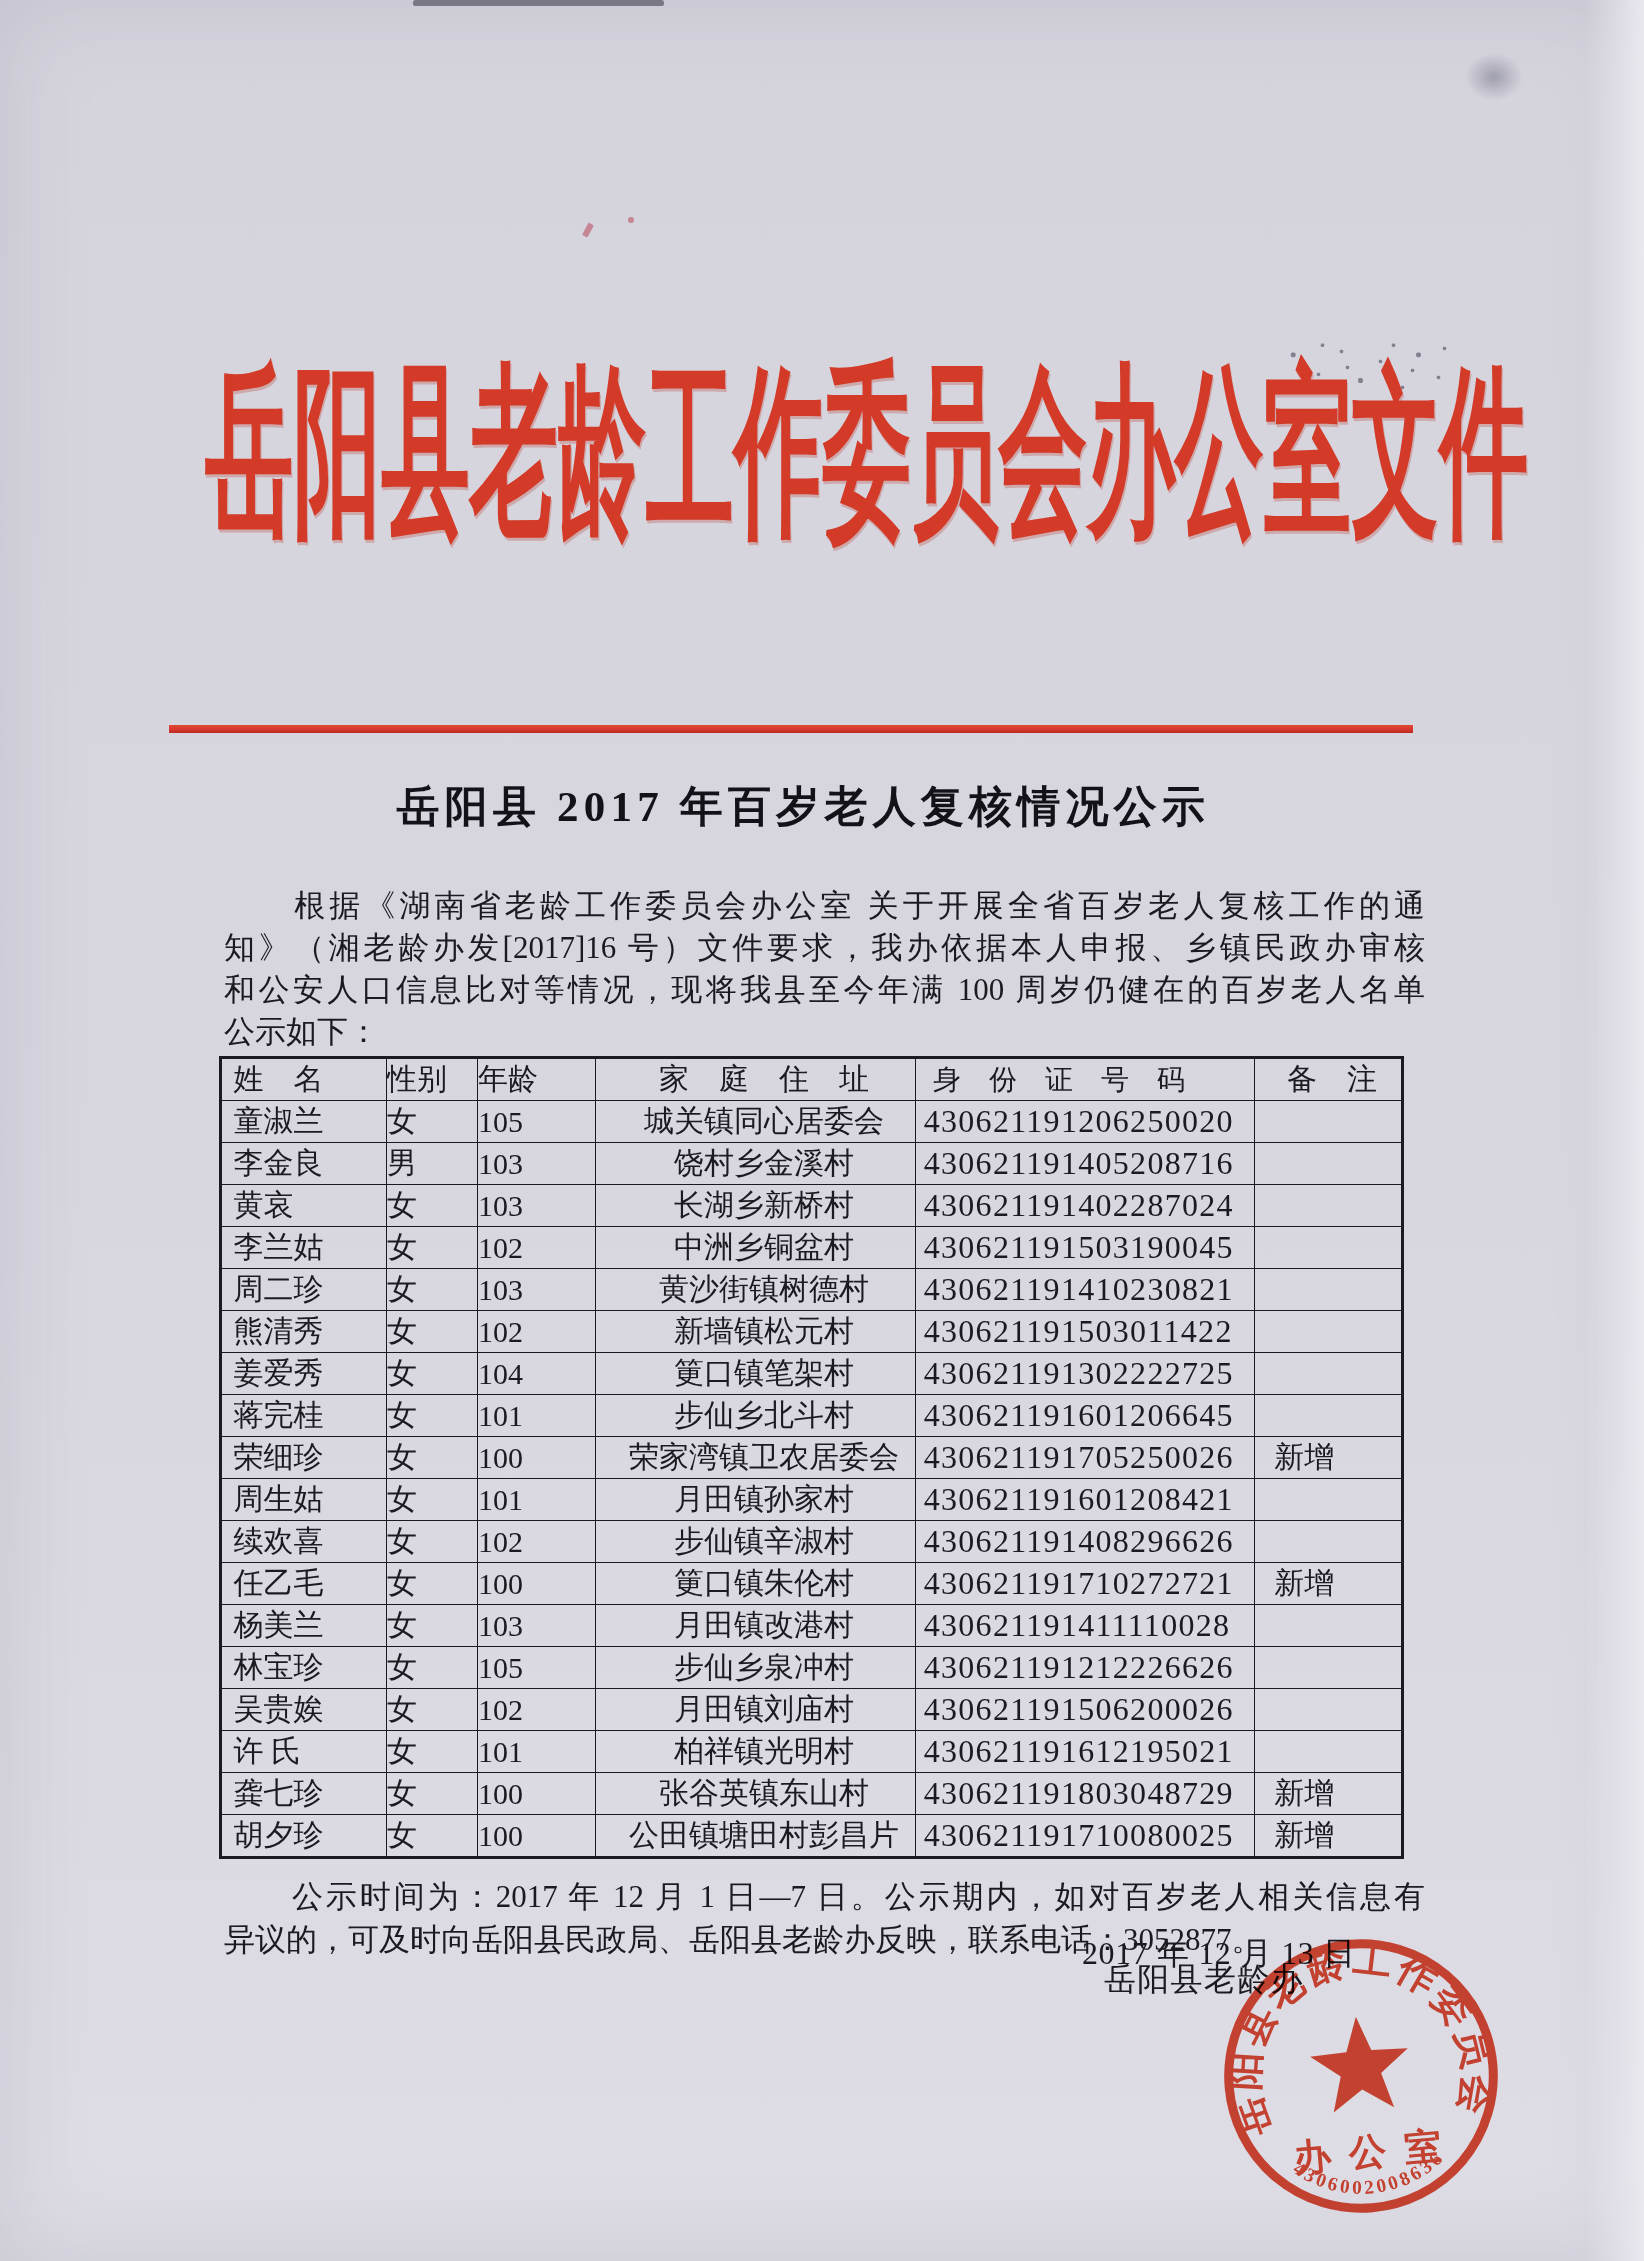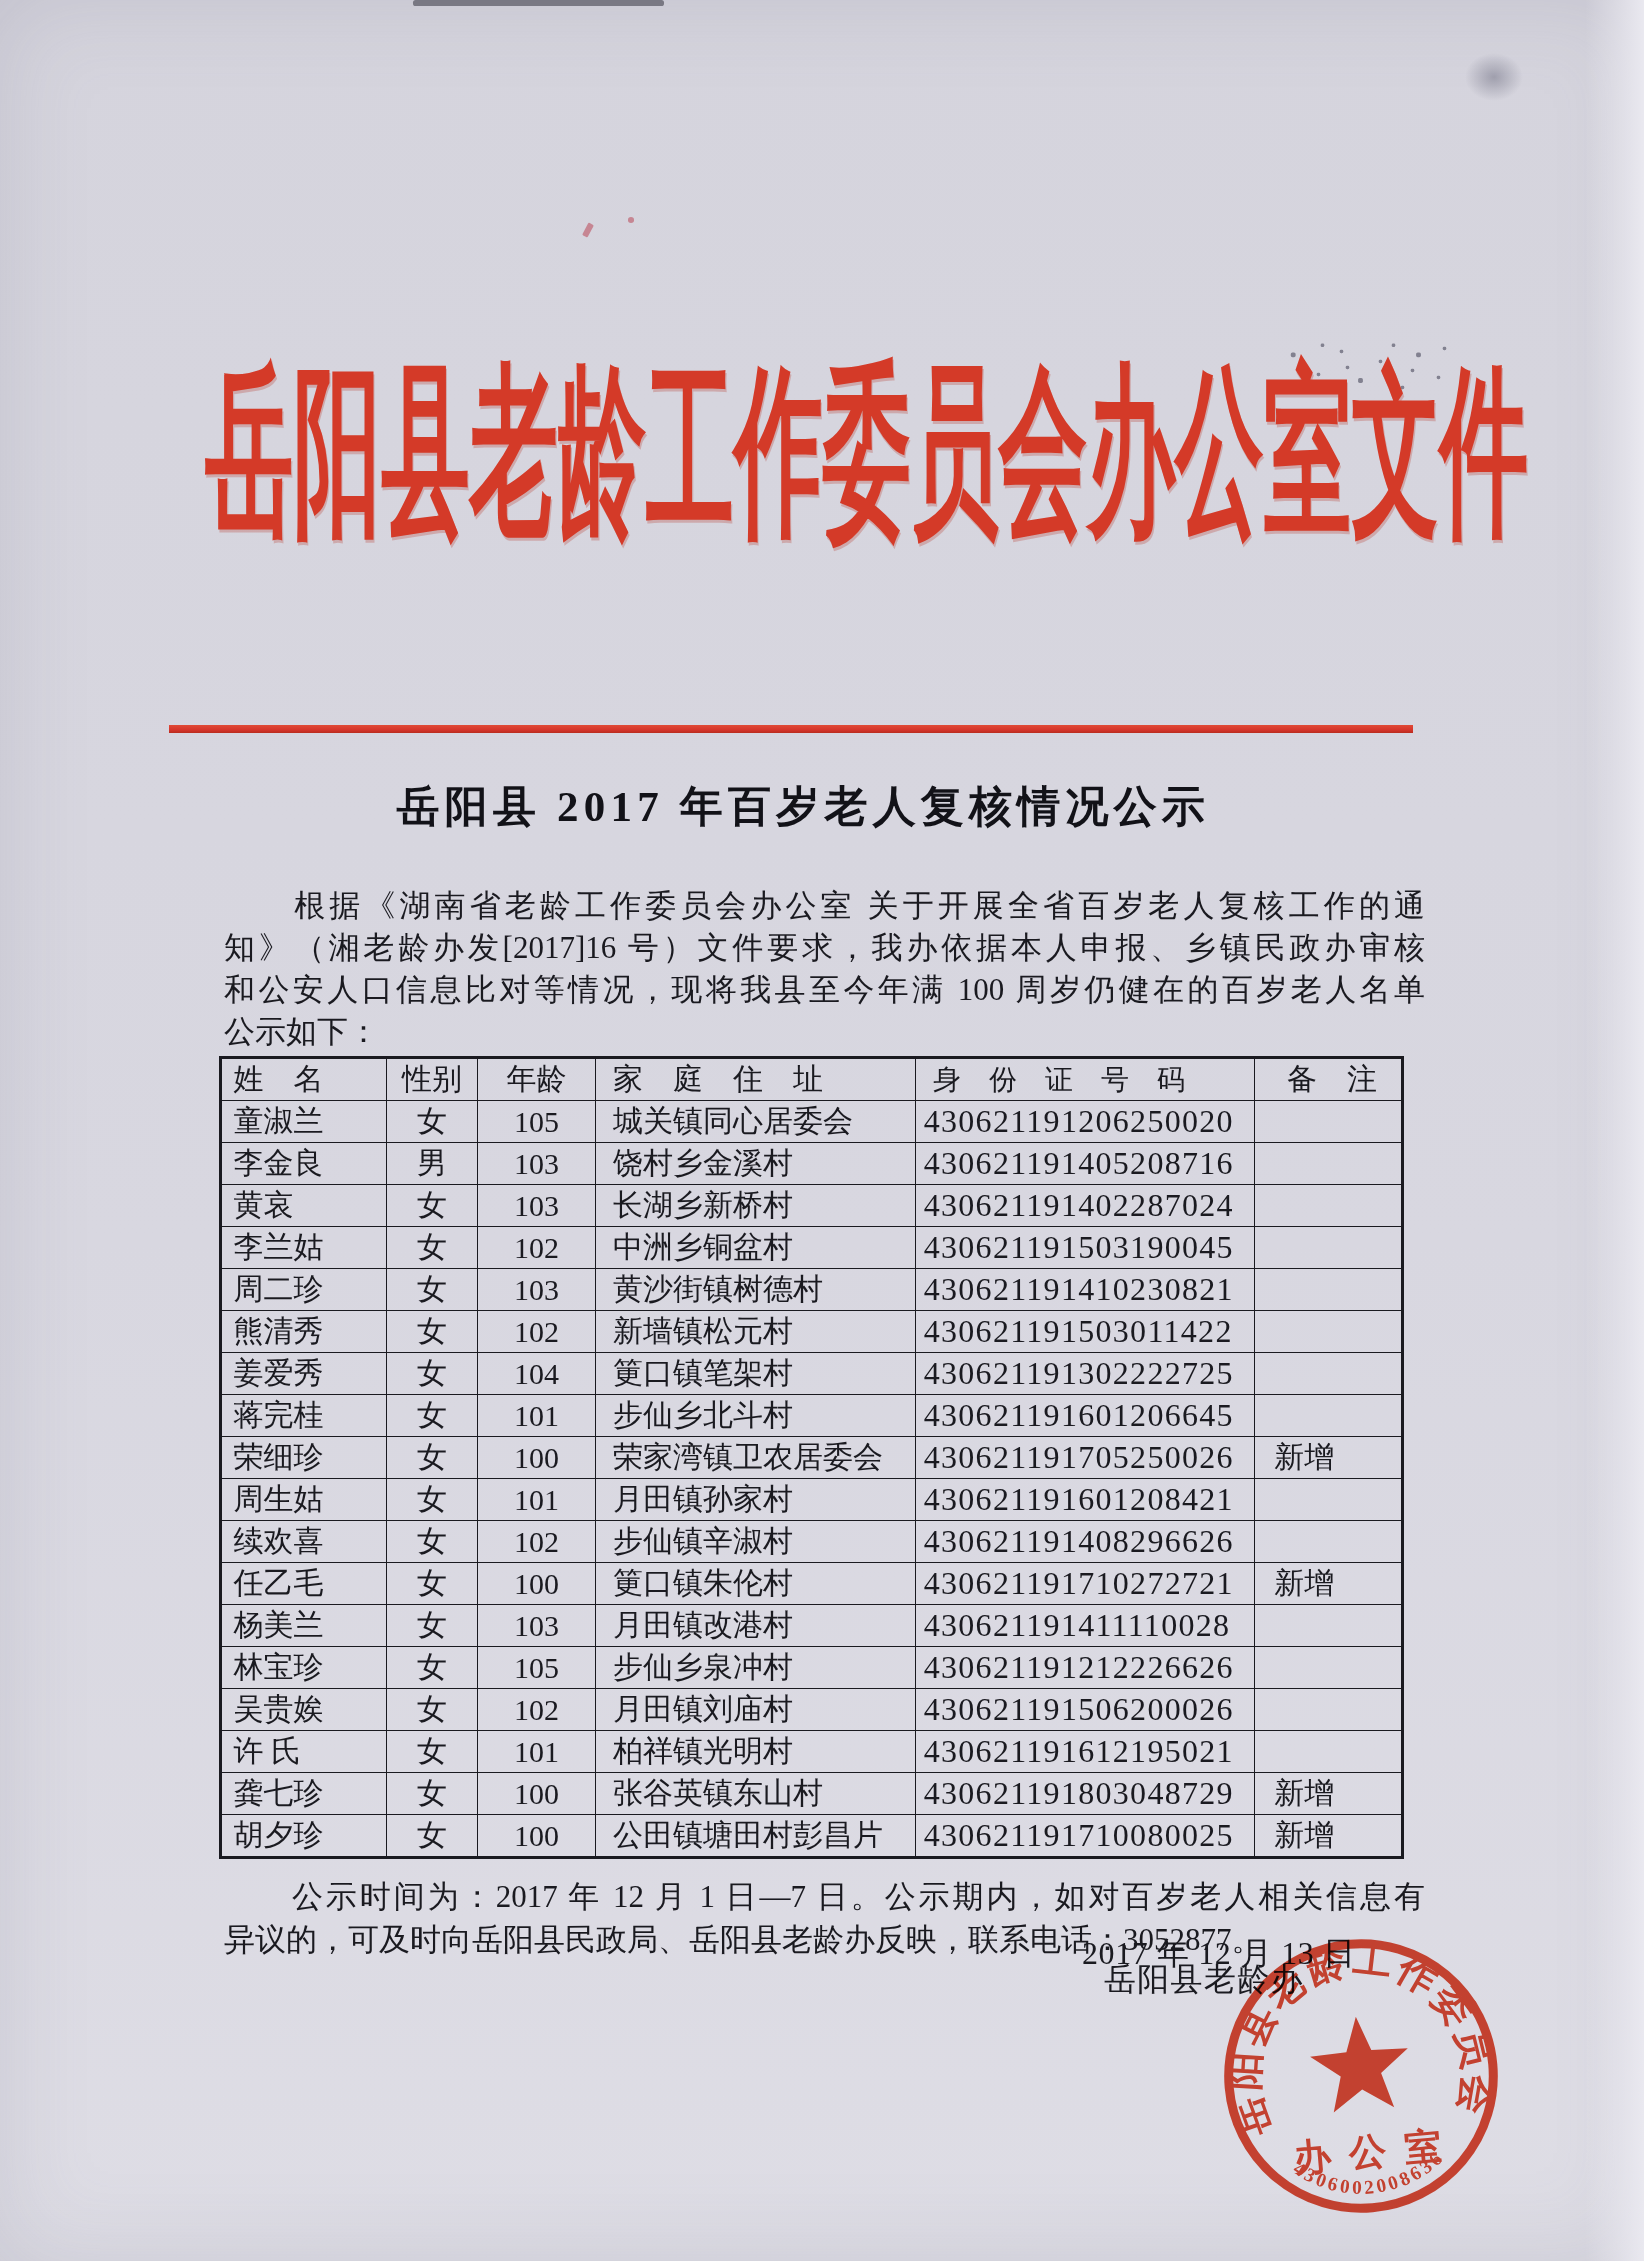--- a/index.html
+++ b/index.html
@@ -55,22 +55,22 @@
     position:absolute;left:219px;top:1056px;width:1181px;
     border-collapse:collapse;table-layout:fixed;font-size:30px;
     border:3.2px solid var(--ink);
   }
   .roster th,.roster td{border:1.9px solid var(--ink);overflow:hidden;white-space:nowrap;font-weight:normal}
   .roster th{height:40px}
   .roster td{height:41px}
   col.w-name{width:166px} col.w-sex{width:91px} col.w-age{width:118px}
   col.w-addr{width:320px} col.w-id{width:339px} col.w-note{width:148px}
   .c-name{text-align:left;padding-left:11.6px}
-  .c-sex,.c-age{text-align:center}
-  .c-addr{text-align:left;padding-left:17px}
+  .c-sex,.c-age{text-align:left}
+  .c-addr{text-align:center;padding-left:17px}
   .c-id{text-align:left;padding-left:7.7px;font-size:32px;letter-spacing:1.3px}
   th.c-id{font-size:28px;letter-spacing:0;padding-left:17px}
   .c-note{text-align:left;padding-left:19.3px}
   th.c-note{text-align:center;padding-left:8px}
   
   .signature{position:absolute;left:1104px;top:1958px;font-size:32px;letter-spacing:1.3px}
   .date{position:absolute;left:1082px;top:1932px;font-size:32px;letter-spacing:0.6px}
   
   .stamp{position:absolute;left:1210px;top:1925px;mix-blend-mode:multiply;opacity:.94}
   .stamp .ring{stroke:var(--stamp-red)}

